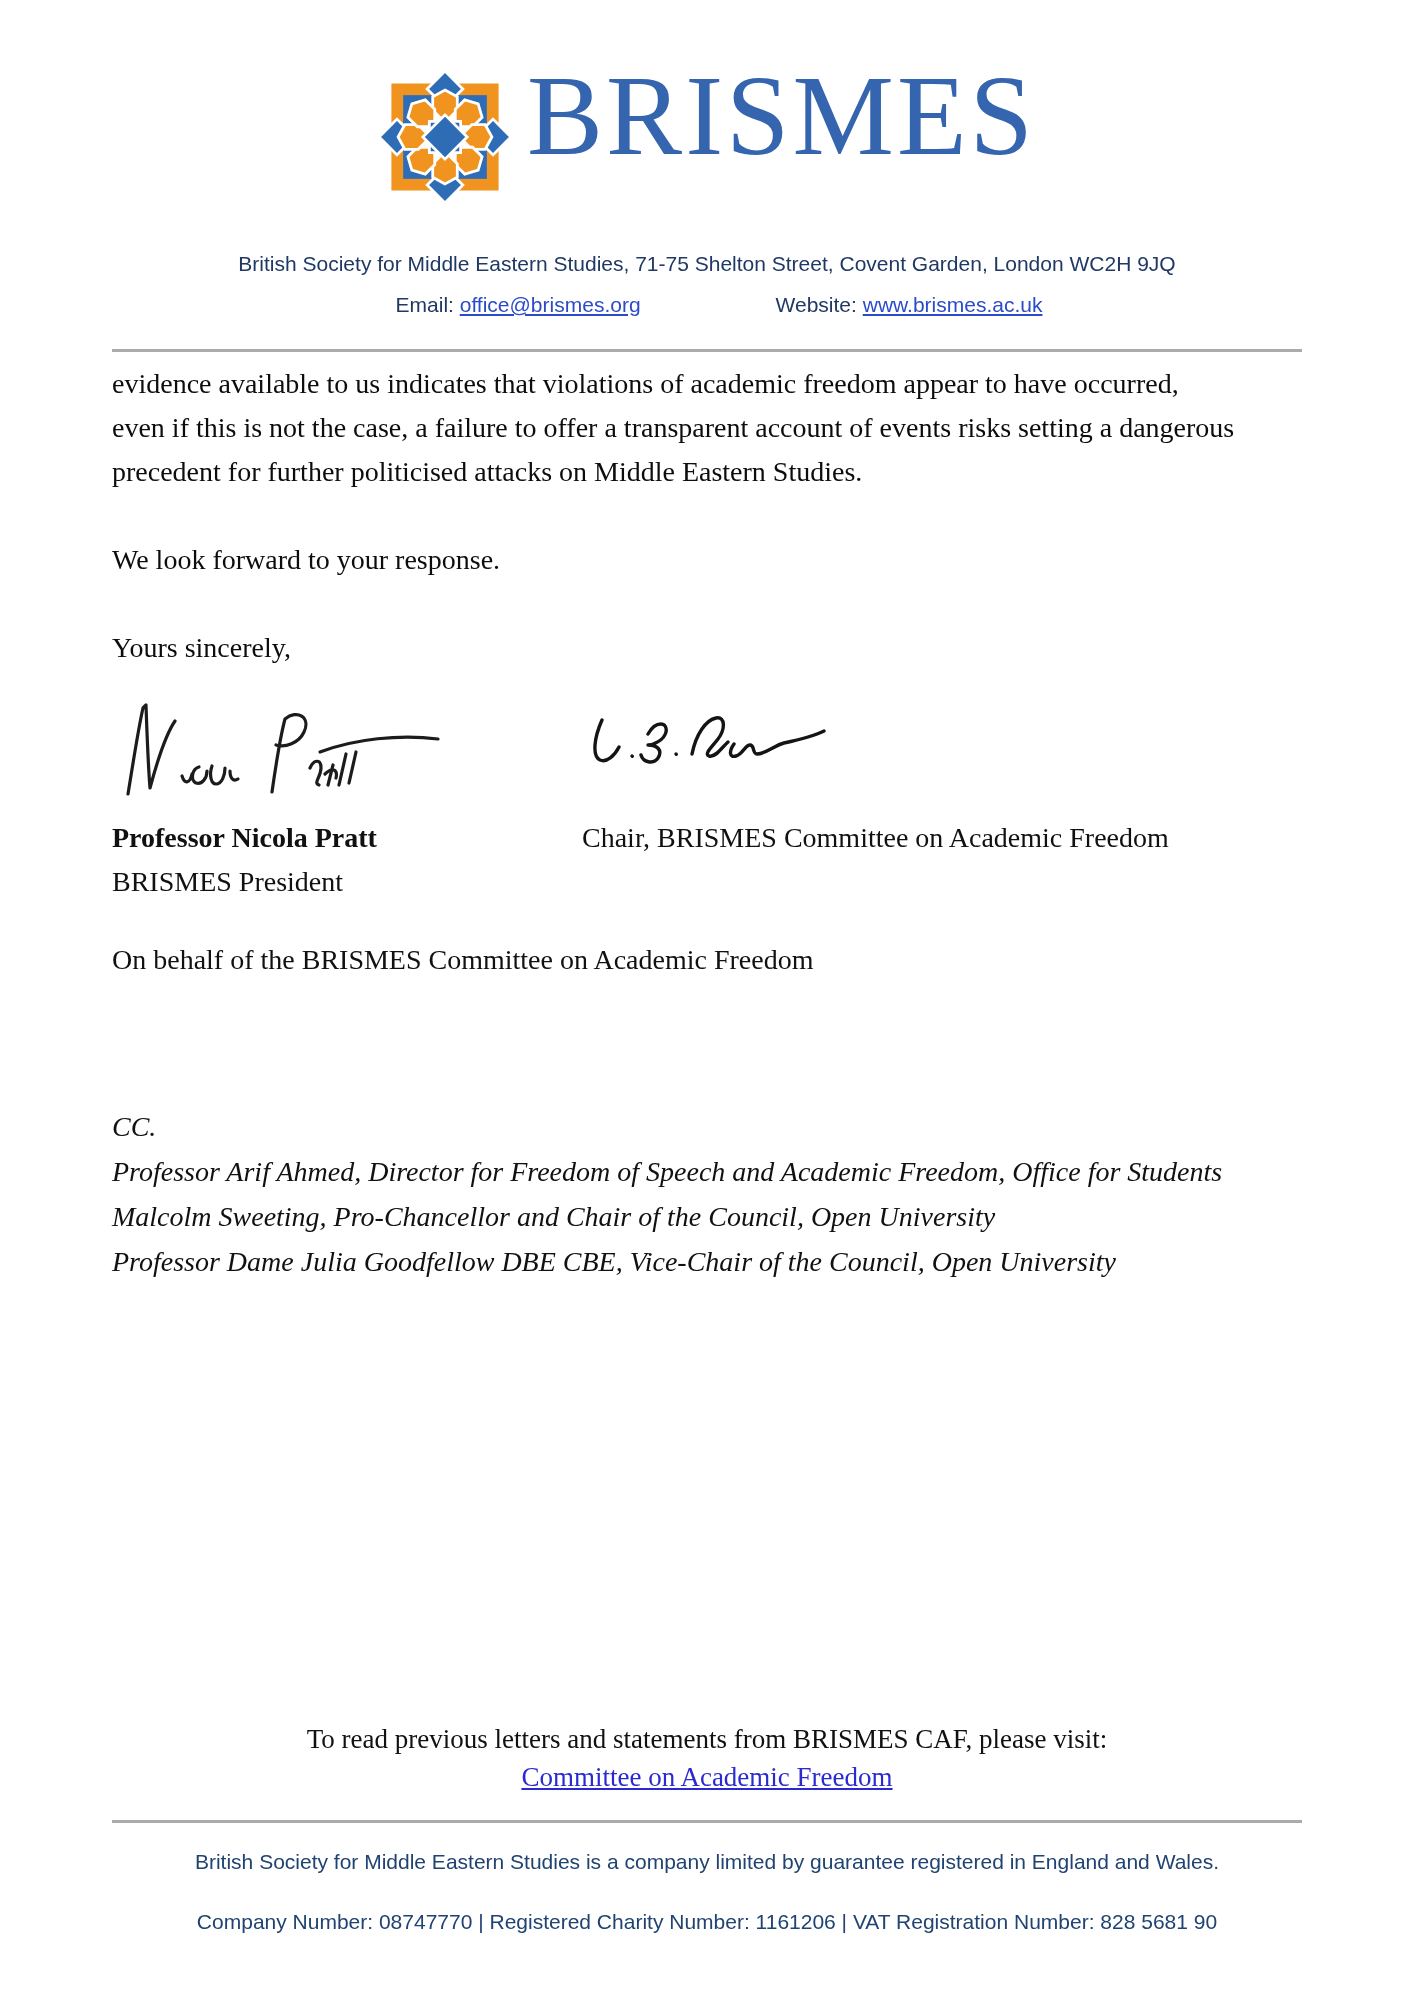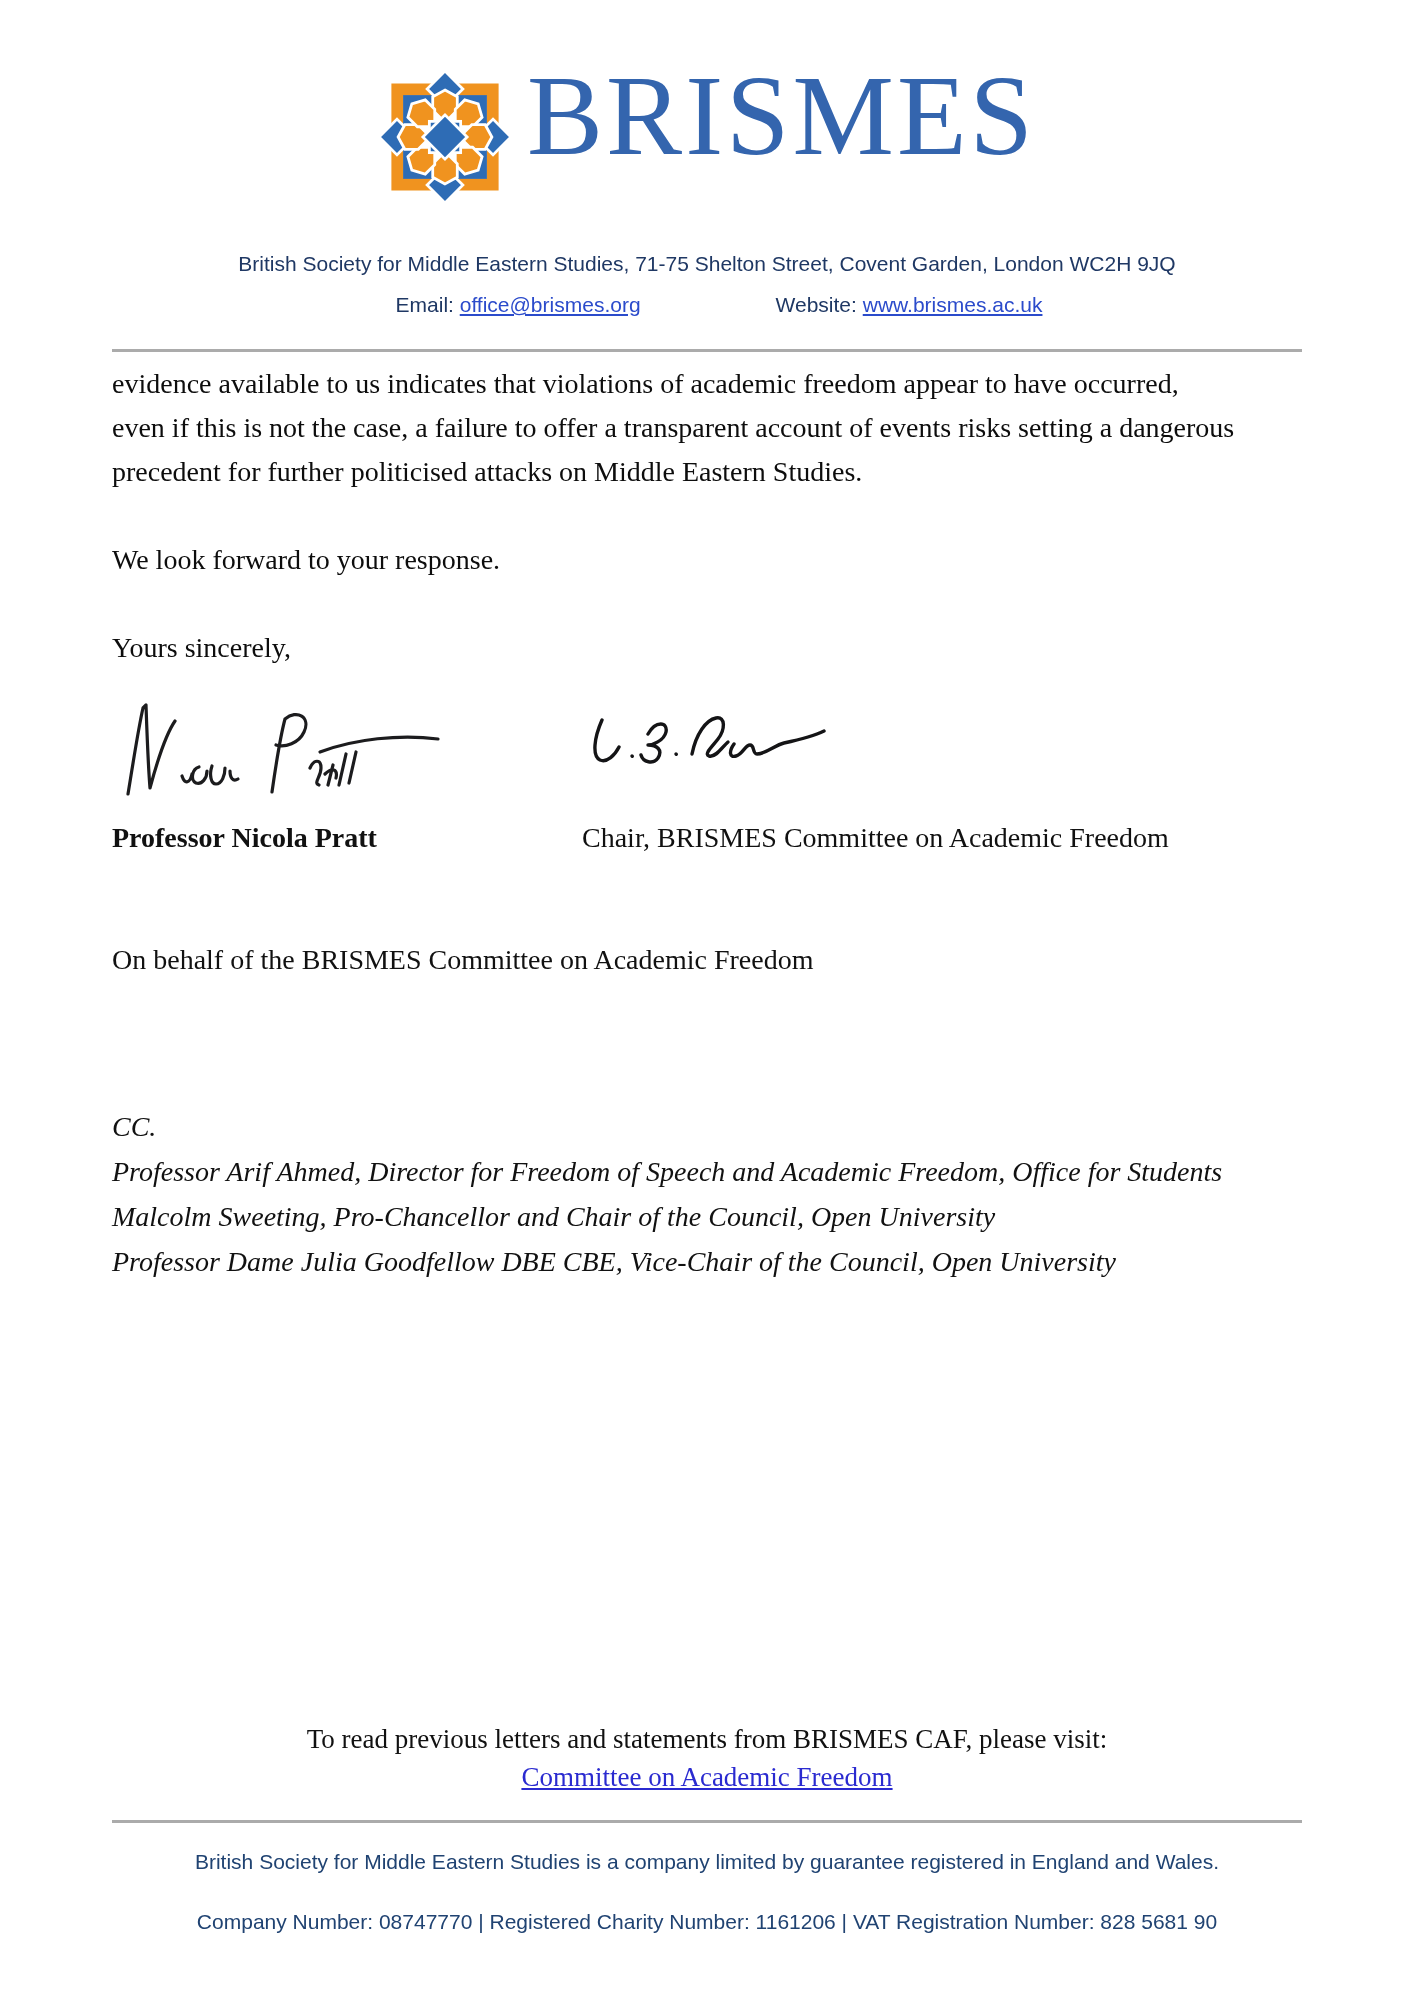--- a/index.html
+++ b/index.html
@@ -184,20 +184,21 @@
           <path d="M110,62 C114,42 124,28 134,26 C144,24 143,38 136,47 C129,56 122,62 127,64 C134,66 141,54 146,50"></path>
           <path d="M152,52 c-5,7 -5,14 2,12 c7,-2 9,-11 14,-11 c5,0 2,9 7,9 c9,0 18,-9 27,-11 c14,-3 28,-6 40,-12"></path>
         </g>
       </svg>
     </div>
   </div>
 
   <div class="names-row">
     <div class="col1">
       <div class="sig-name">Professor Nicola Pratt</div>
+      <div>BRISMES President</div>
     </div>
     <div class="col2">
       <div>Chair, BRISMES Committee on Academic Freedom</div>
     </div>
   </div>
 
   <div class="on-behalf">On behalf of the BRISMES Committee on Academic Freedom</div>
 
   <div class="cc-block">
     <div>CC.</div>

